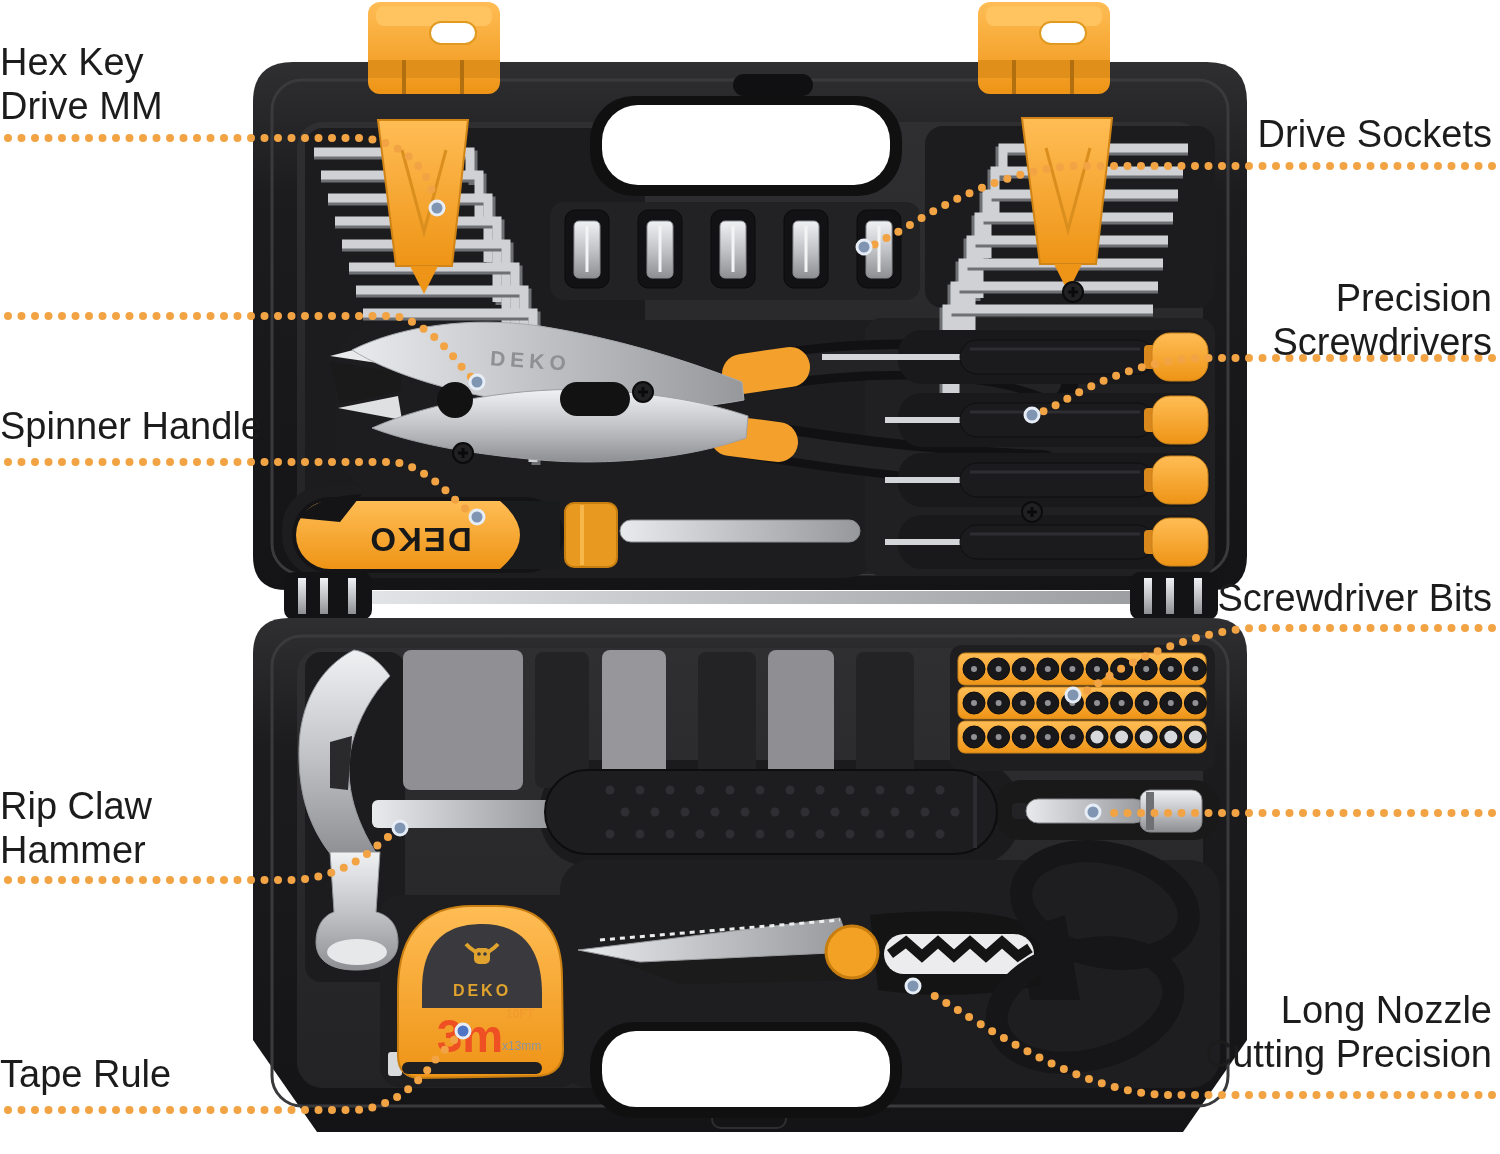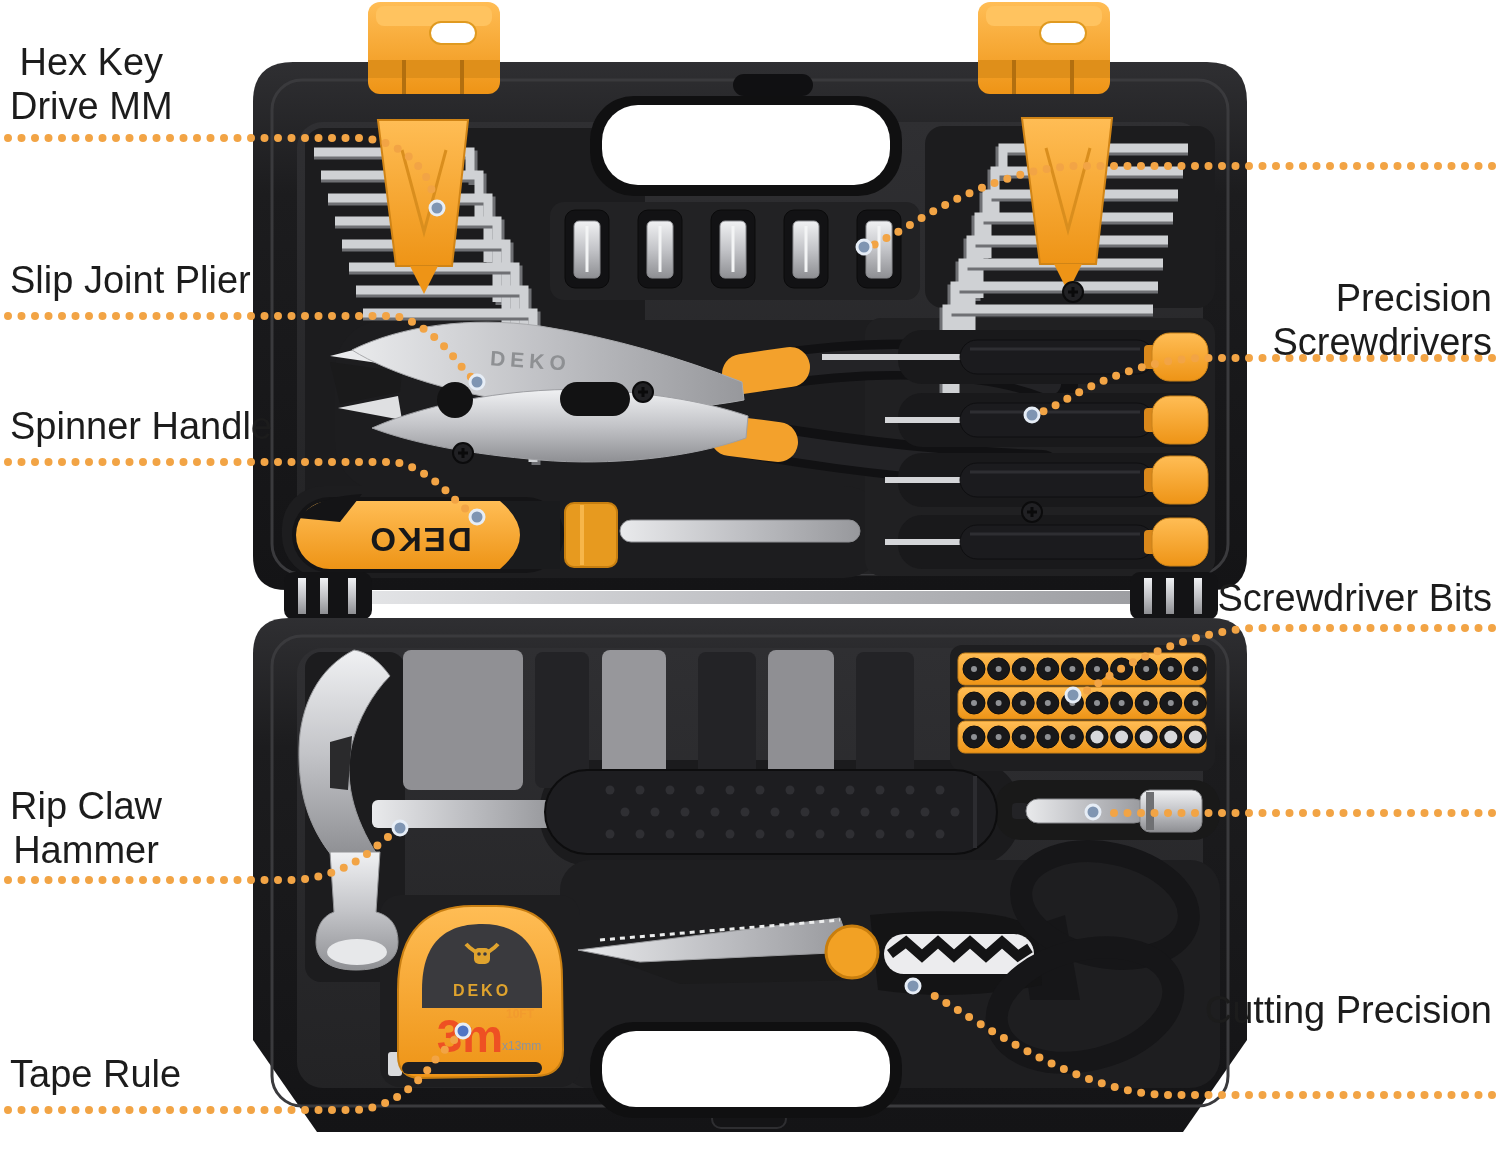--- a/index.html
+++ b/index.html
@@ -2,21 +2,21 @@
 <html><head>
 <meta charset="utf-8">
 <style>
   html,body{margin:0;padding:0;background:#ffffff;}
   .stage{position:relative;width:1500px;height:1154px;background:#ffffff;overflow:hidden;
          font-family:"Liberation Sans", sans-serif;}
   .scene{position:absolute;left:0;top:0;}
   .lbl{position:absolute;font-size:38px;color:#1c1c1c;line-height:44px;white-space:nowrap;}
   .lbl span{display:block;}
   .lbl.right{right:8px;text-align:right;}
-  .lbl.left{left:10px;text-align:center;}
+  .lbl.left{left:0;text-align:left;}
 </style>
 </head>
 <body>
 
 <div class="stage">
 
 <svg id="scene" class="scene" width="1500" height="1154" viewBox="0 0 1500 1154">
   <defs>
     <linearGradient id="gCase" x1="0" y1="0" x2="0" y2="1">
       <stop offset="0" stop-color="#2f2f32"></stop>
@@ -433,37 +433,38 @@
     <circle cx="1093" cy="812" r="7" fill="#7F95B2"></circle>
     <circle cx="913" cy="986" r="7" fill="#7F95B2"></circle>
     <circle cx="463" cy="1031" r="7" fill="#4F74C4"></circle>
   </g>
 </svg>
 
 <div class="lbl left" style="top:40px">
   <span>Hex Key</span>
   <span>Drive MM</span>
 </div>
-<div class="lbl left" style="top:258px">
-  <span>Slip Joint Plier</span>
-</div>
 <div class="lbl left" style="top:404px">
   <span>Spinner Handle</span>
 </div>
 <div class="lbl left" style="top:784px">
   <span>Rip Claw</span>
   <span>Hammer</span>
 </div>
 <div class="lbl left" style="top:1052px">
   <span>Tape Rule</span>
 </div>
+<div class="lbl right" style="top:112px">
+  <span>Drive Sockets</span>
+</div>
 <div class="lbl right" style="top:276px">
   <span>Precision</span>
   <span>Screwdrivers</span>
 </div>
 <div class="lbl right" style="top:576px">
   <span>Screwdriver Bits</span>
 </div>
 <div class="lbl right" style="top:988px">
+  <span>Long Nozzle</span>
   <span>Cutting Precision</span>
 </div>
 
 </div>
 
 </body></html>

